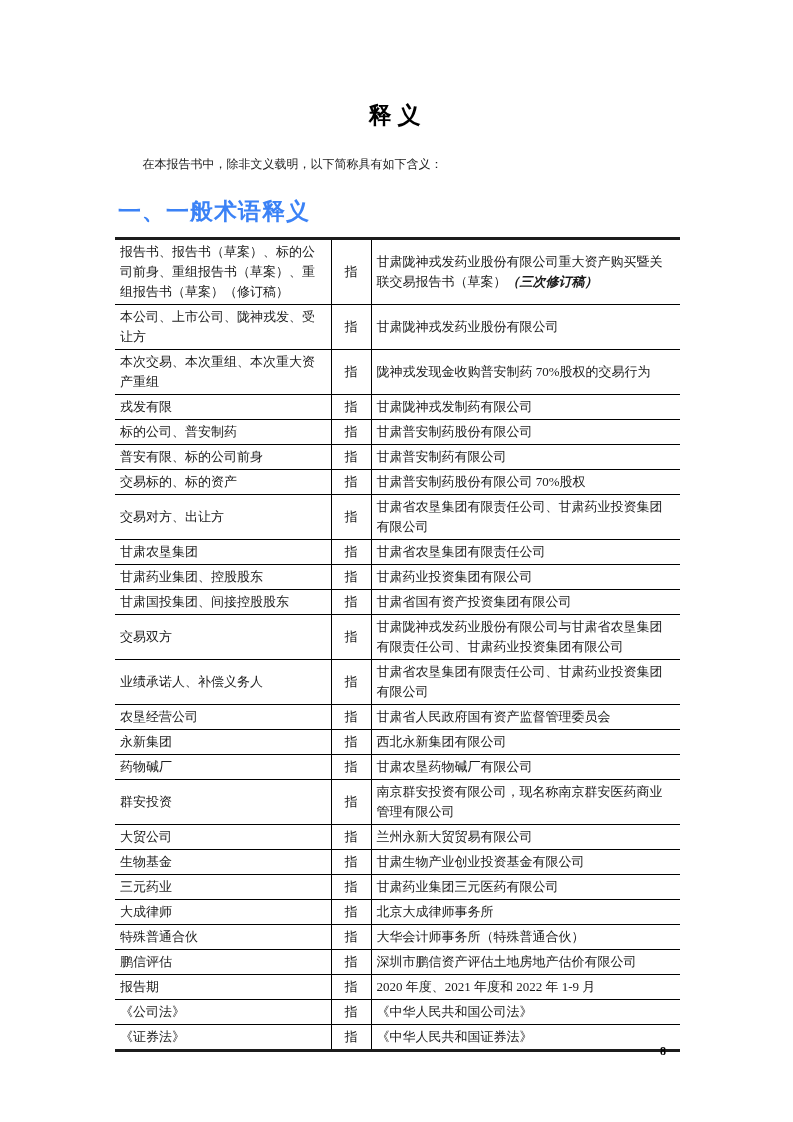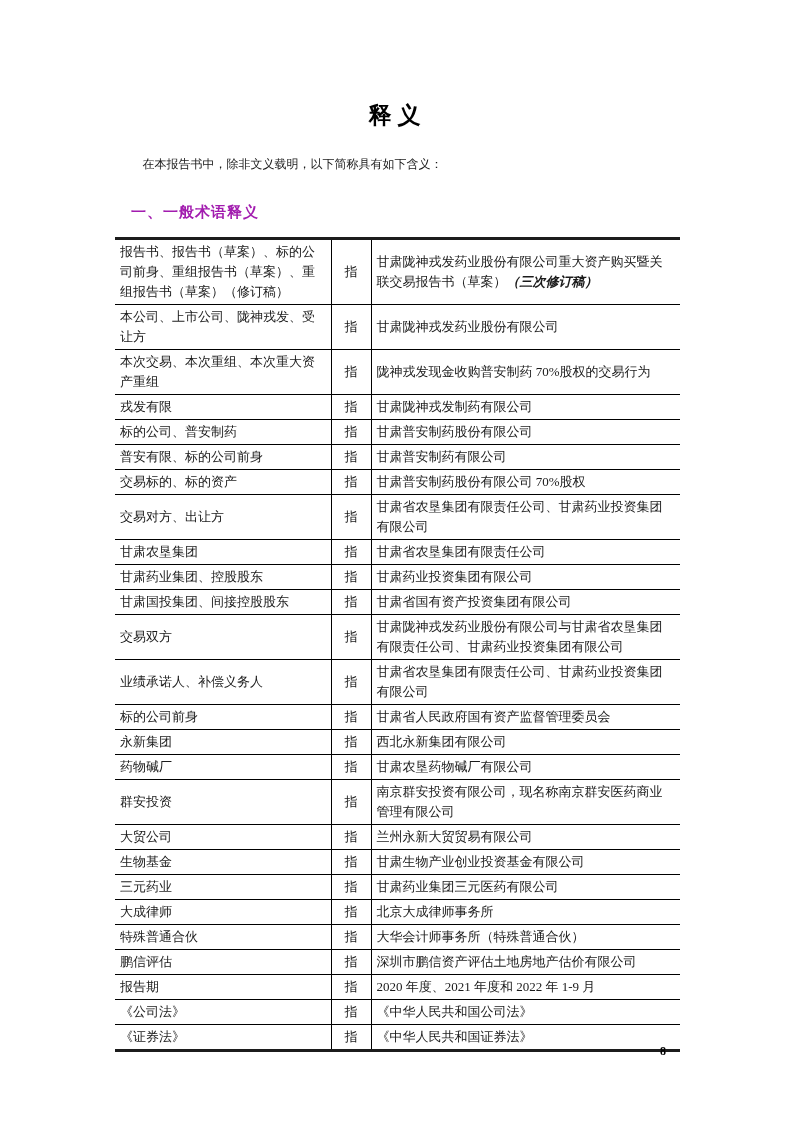--- a/index.html
+++ b/index.html
@@ -33,27 +33,27 @@
     color: #000000;
   }
   .intro {
     margin: 24px 0 0 0;
     text-indent: 2.3em;
     font-size: 12px;
     line-height: 21px;
     color: #1a1a1a;
   }
   .section-heading {
-    margin: 24px 0 0 16px;
+    margin: 24px 0 0 3px;
     font-family: "Liberation Sans", "DejaVu Sans", sans-serif;
     font-weight: 700;
-    font-size: 15px;
+    font-size: 23px;
     line-height: 25px;
     letter-spacing: 1px;
-    color: #a21caf;
+    color: #3b82f6;
   }
   table.def-table {
     margin-top: 13px;
     width: 565px;
     table-layout: fixed;
     border-collapse: collapse;
     border-top: 3px solid #1c1c1c;
     border-bottom: 3px solid #1c1c1c;
   }
   table.def-table td {
@@ -181,21 +181,21 @@
     <td class="def-cell">甘肃陇神戎发药业股份有限公司与甘肃省农垦集团有限责任公司、甘肃药业投资集团有限公司</td>
   </tr>
 
   <tr class="def-row">
     <td class="term-cell">业绩承诺人、补偿义务人</td>
     <td class="zhi-cell">指</td>
     <td class="def-cell">甘肃省农垦集团有限责任公司、甘肃药业投资集团有限公司</td>
   </tr>
 
   <tr class="def-row">
-    <td class="term-cell">标的公司前身</td>
+    <td class="term-cell">农垦经营公司</td>
     <td class="zhi-cell">指</td>
     <td class="def-cell">甘肃省人民政府国有资产监督管理委员会</td>
   </tr>
 
   <tr class="def-row">
     <td class="term-cell">永新集团</td>
     <td class="zhi-cell">指</td>
     <td class="def-cell">西北永新集团有限公司</td>
   </tr>
 

